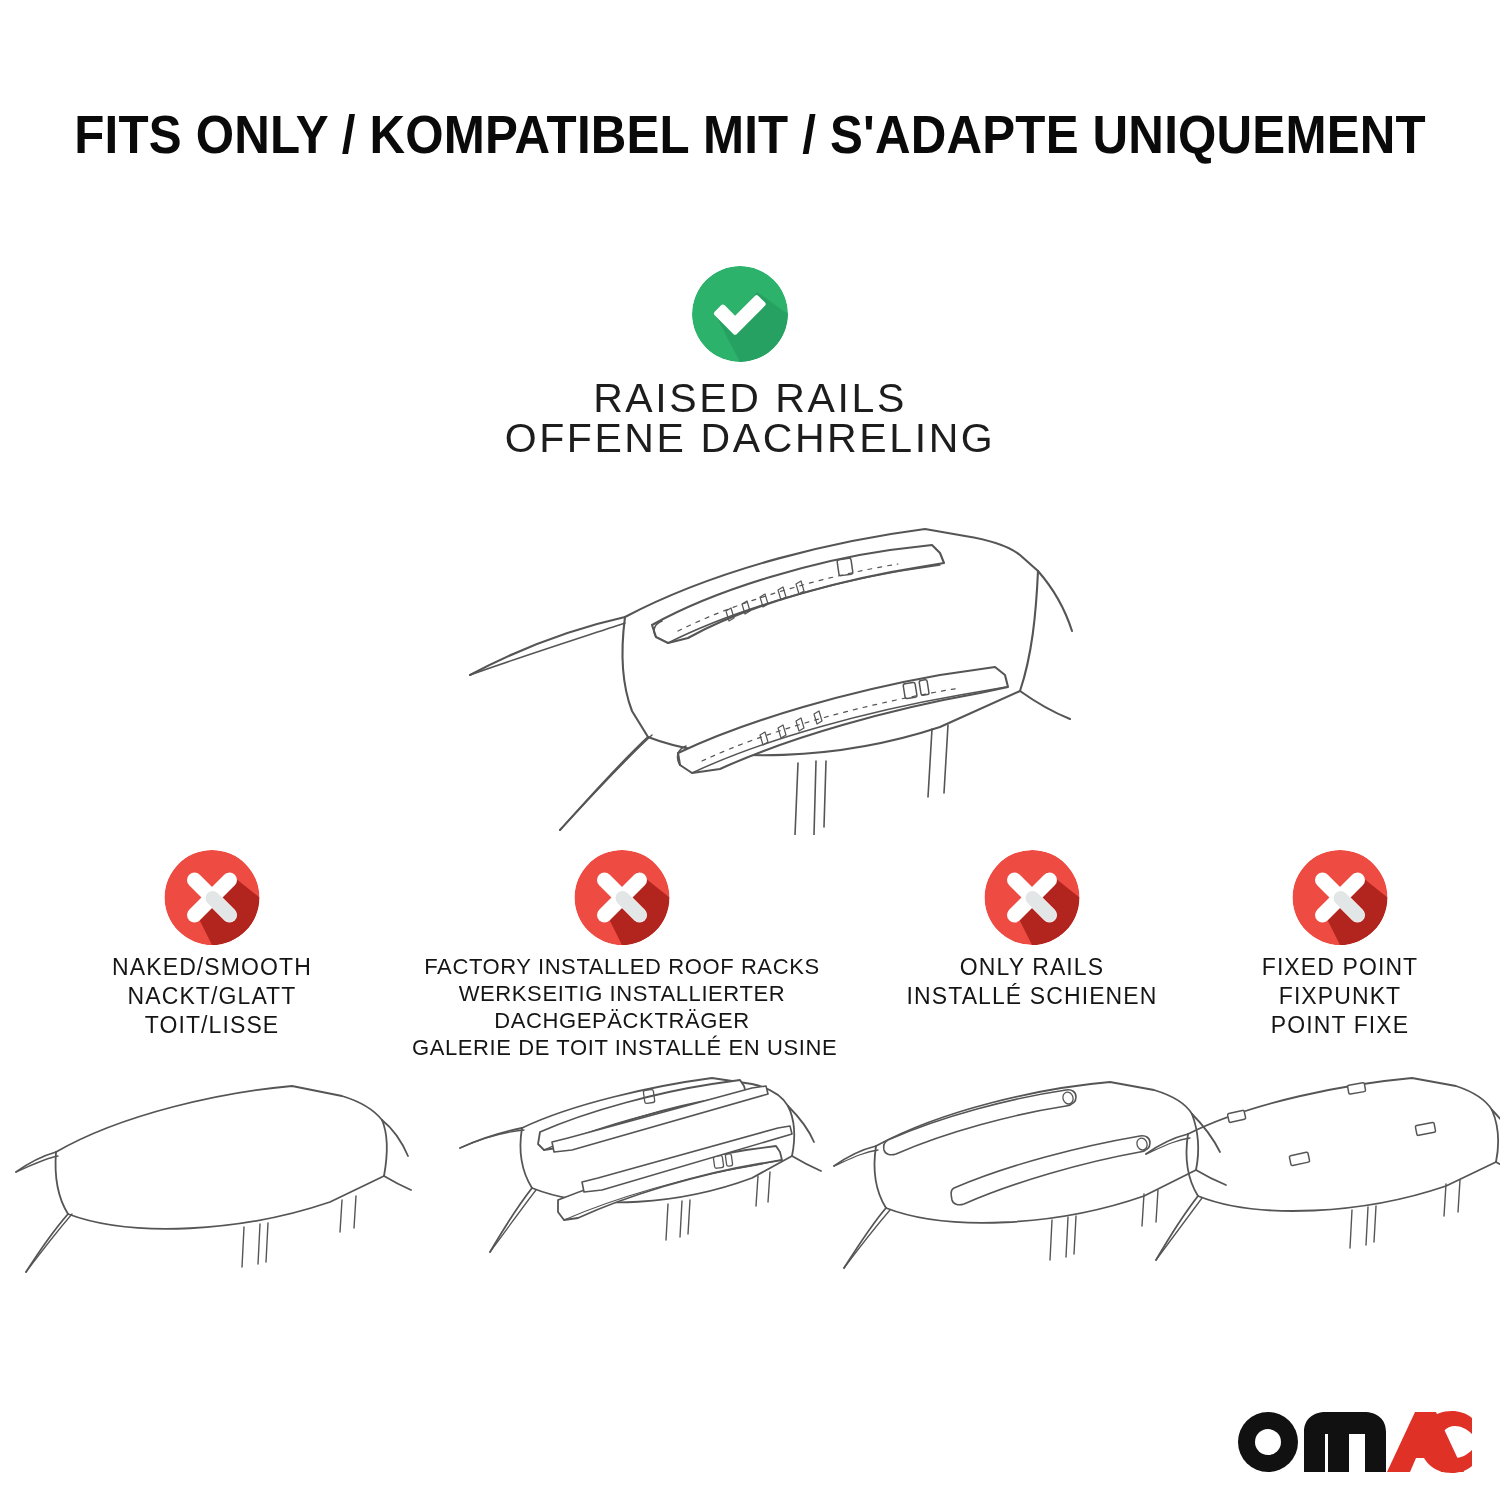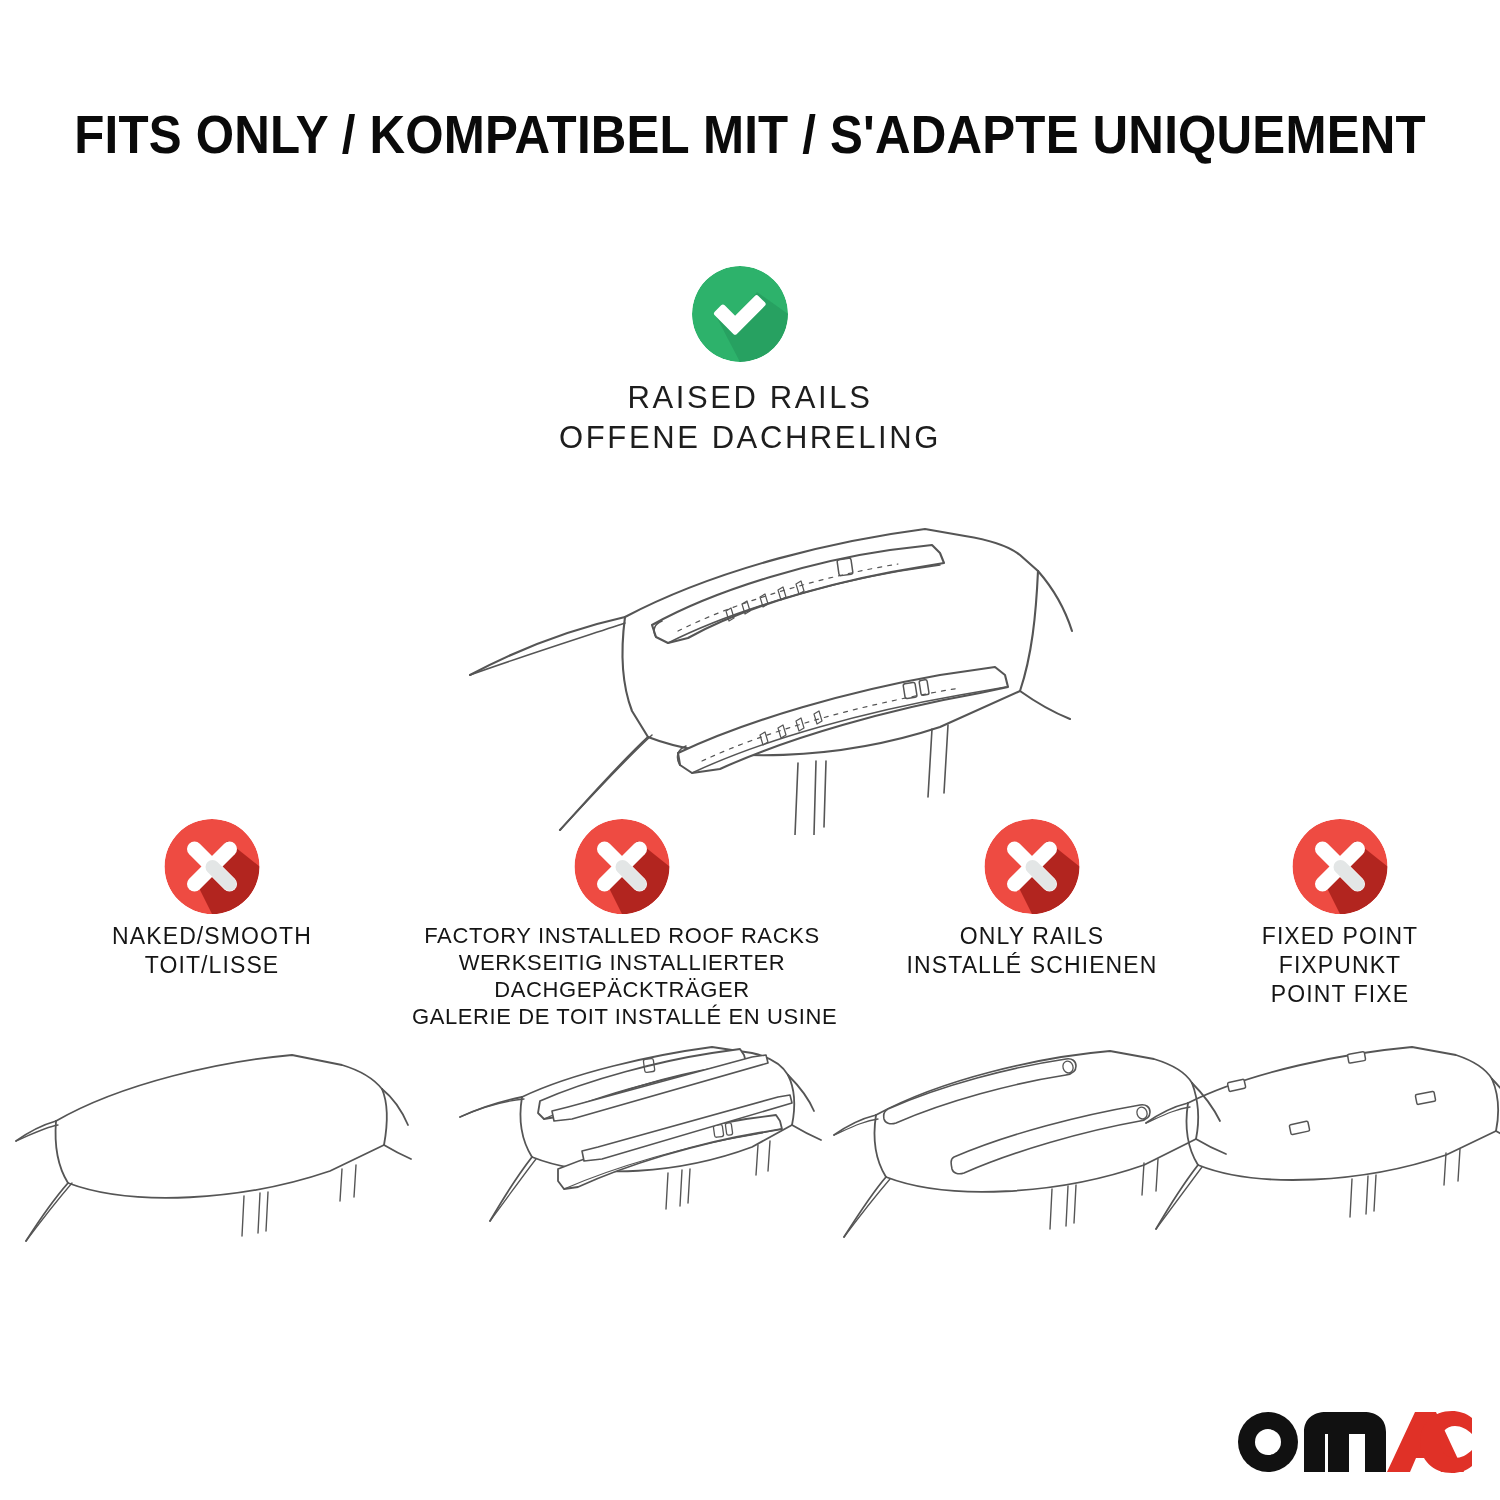--- a/index.html
+++ b/index.html
@@ -46,41 +46,41 @@
     top: 266px;
     width: 96px;
     height: 96px;
   }
   #approved-label {
     position: absolute;
     left: 400px;
     top: 378px;
     width: 700px;
     text-align: center;
-    font-size: 31px;
+    font-size: 41px;
     line-height: 40px;
     letter-spacing: 2.6px;
     color: #1d1d1d;
     font-weight: 400;
   }
   #approved-label .ln { display: block; white-space: nowrap; }
 
   
   #approved-figure {
     position: absolute;
     left: 420px;
     top: 505px;
     width: 680px;
     height: 330px;
   }
 
   
   .reject-col {
     position: absolute;
-    top: 819px;
+    top: 850px;
     width: 420px;
     height: 460px;
   }
   .reject-col .icon-wrap {
     position: absolute;
     left: 50%;
     top: 0;
     transform: translateX(-50%);
     width: 95px;
     height: 95px;
@@ -194,20 +194,21 @@
       <path d="M47.5 95 A47.5 47.5 0 0 0 95 47.5 L63 22 L40 46 L30 60 Z" fill="#A31B17" opacity="0.8"></path>
       <g stroke-linecap="round">
         <path d="M30 30 L65 65" stroke="#FFFFFF" stroke-width="15"></path>
         <path d="M65 30 L30 65" stroke="#FFFFFF" stroke-width="15"></path>
         <path d="M48 48 L65 65" stroke="#E3E6E6" stroke-width="14"></path>
       </g>
     </svg>
   </div>
   <div class="rej-label">
     <span class="ln">NAKED/SMOOTH</span>
+    <span class="ln">NACKT/GLATT</span>
     <span class="ln">TOIT/LISSE</span>
   </div>
   <div class="fig">
     <svg viewBox="0 0 400 225" width="400" height="225">
       <g fill="none" stroke="#555" stroke-width="1.8" stroke-linecap="round" stroke-linejoin="round">
         <path d="M44 80 C110 42 210 20 280 14 L330 24 C350 30 362 38 370 48"></path>
         <path d="M44 80 C42 106 46 126 56 142"></path>
         <path d="M56 142 C120 166 230 160 318 130 L372 104"></path>
         <path d="M372 104 C376 82 376 62 370 48"></path>
         <path d="M44 80 C30 84 18 90 4 100"></path>

